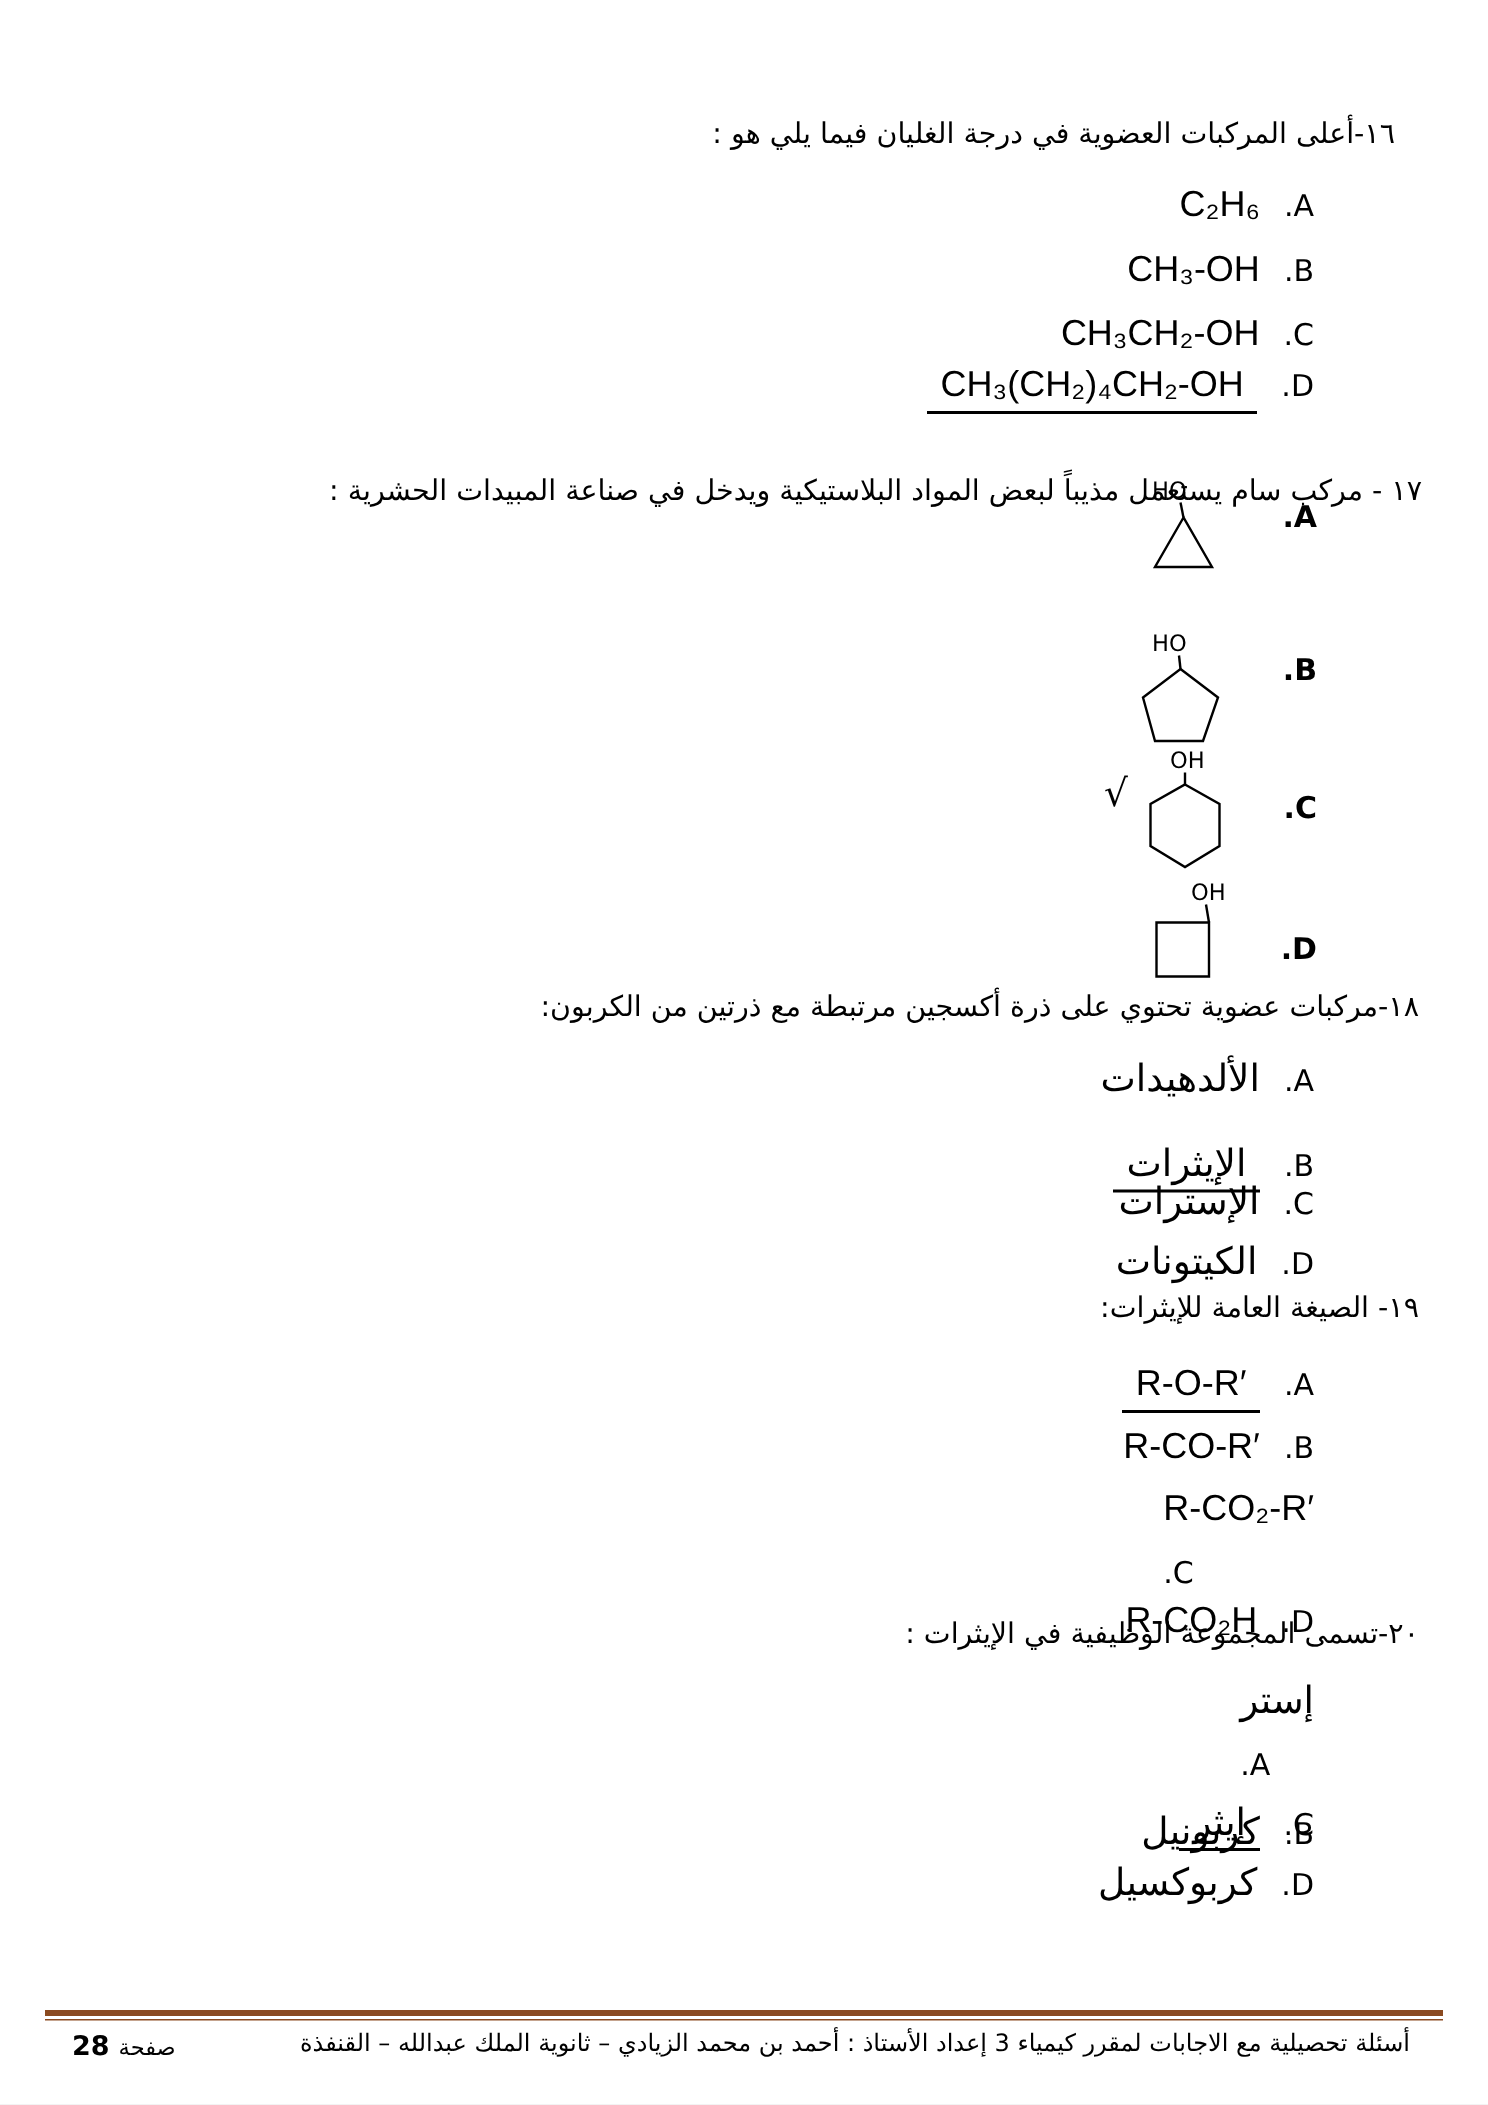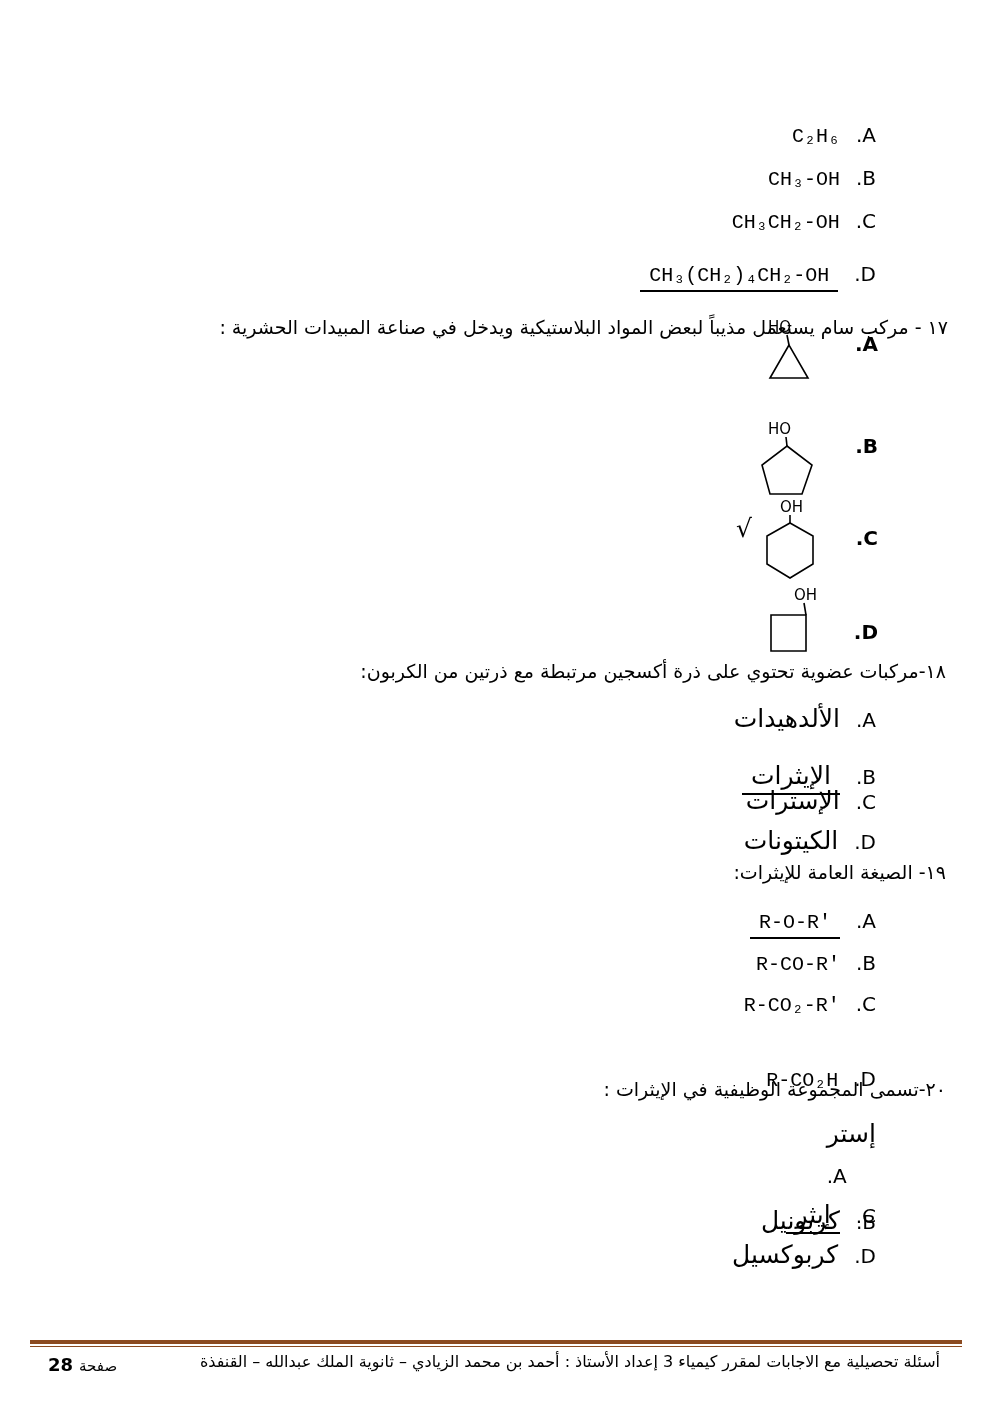--- a/index.html
+++ b/index.html
@@ -25,23 +25,23 @@
     display:flex;
     align-items:baseline;
     gap:16px;
     white-space:nowrap;
   }
   .oletter{
     font-size:20px;
     font-family:"DejaVu Sans", sans-serif;
   }
   .formula{
-    font-size:20px;
+    font-size:24px;
     direction:ltr;
-    font-family:Liberation Mono, monospace;
+    font-family:Liberation Sans, sans-serif;
   }
   .artext{
     font-size:25px;
     direction:rtl;
     font-family:"DejaVu Sans", sans-serif;
   }
   .ul{
     border-bottom:2px solid #000;
     padding:0 9px 3px 9px;
   }
@@ -88,33 +88,34 @@
     font-size:15px;
     font-family:"DejaVu Sans", sans-serif;
   }
   .page-num{font-weight:bold;font-size:18px;}
 </style>
 </head>
 <body>
 
 <div class="page">
 
+  <div class="qheader" style="top:78px;right:62px;" dir="rtl">١٦-أعلى المركبات العضوية في درجة الغليان فيما يلي هو :</div>
   <div class="opt" style="top:123px;">
     <span class="formula">C₂H₆</span>
     <span class="oletter">.A</span>
   </div>
   <div class="opt" style="top:166px;">
     <span class="formula">CH₃-OH</span>
     <span class="oletter">.B</span>
   </div>
   <div class="opt" style="top:209px;">
     <span class="formula">CH₃CH₂-OH</span>
     <span class="oletter">.C</span>
   </div>
-  <div class="opt" style="top:262px;">
+  <div class="opt" style="top:243px;">
     <span class="formula ul">CH₃(CH₂)₄CH₂-OH</span>
     <span class="oletter">.D</span>
   </div>
 
   <div class="qheader" style="top:290px;right:44px;margin-top:26px;" dir="rtl">١٧ - مركب سام يستعمل مذيباً لبعض المواد البلاستيكية ويدخل في صناعة المبيدات الحشرية :</div>
 
   <span class="sletter" style="top:332px;">.A</span>
   <div class="struct" style="left:750px;top:312px;">
     <svg width="66" height="72" viewBox="0 0 66 72">
       <text x="18" y="20">HO</text>
@@ -171,21 +172,21 @@
 
   <div class="qheader" style="top:861px;right:46px;" dir="rtl">١٩- الصيغة العامة للإيثرات:</div>
   <div class="opt" style="top:909px;">
     <span class="formula ul">R-O-R′</span>
     <span class="oletter">.A</span>
   </div>
   <div class="opt" style="top:951px;">
     <span class="formula">R-CO-R′</span>
     <span class="oletter">.B</span>
   </div>
-  <div class="opt" style="top:992px;">
+  <div class="opt" style="top:992px;flex-direction:column;">
     <span class="formula">R-CO₂-R′</span>
     <span class="oletter">.C</span>
   </div>
   <div class="opt" style="top:1036px;margin-top:31px;">
     <span class="formula">R-CO₂H</span>
     <span class="oletter">.D</span>
   </div>
 
   <div class="qheader" style="top:1078px;right:46px;" dir="rtl">٢٠-تسمى المجموعة الوظيفية في الإيثرات :</div>
   <div class="opt" style="top:1119px;flex-direction:column;">

